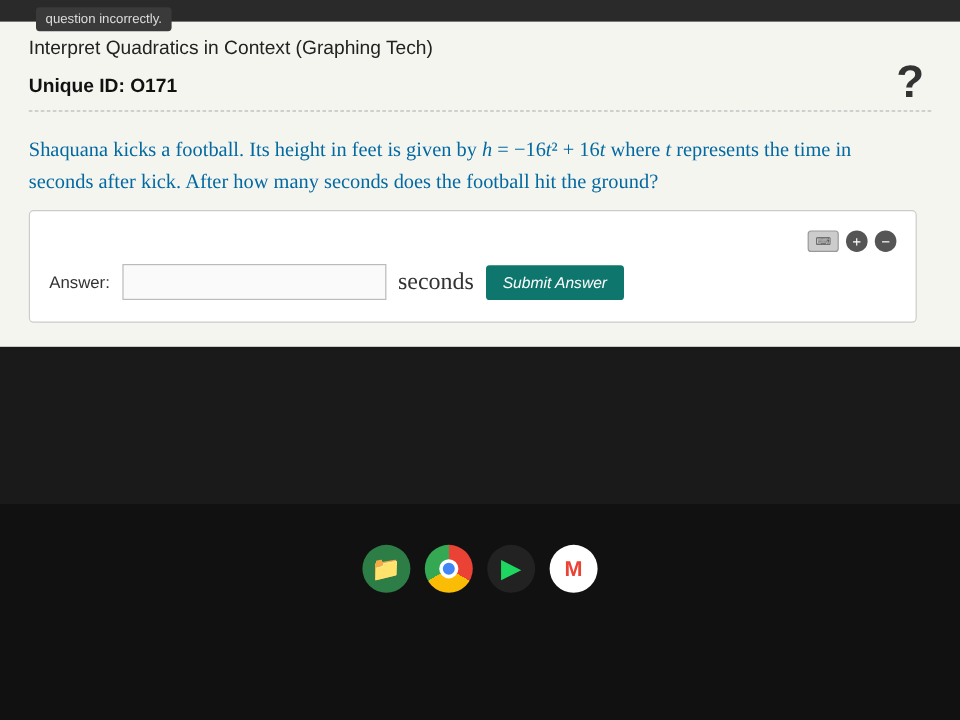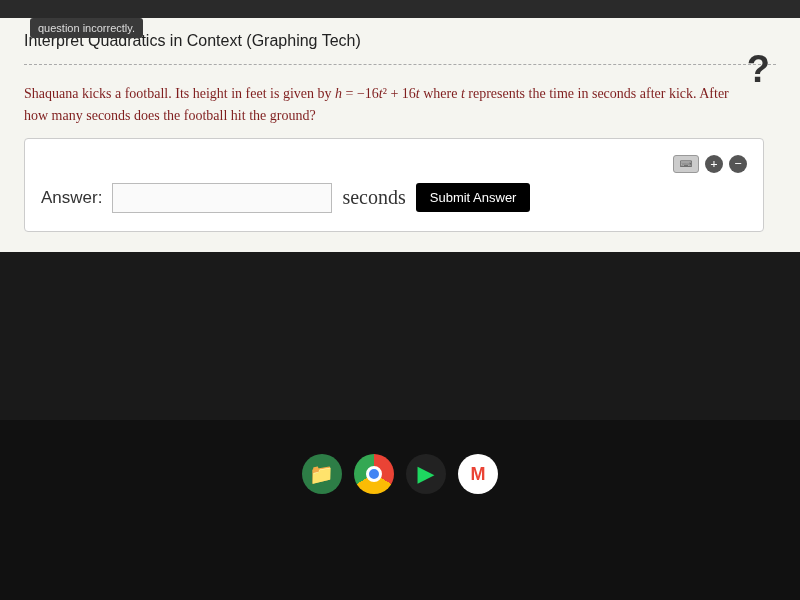--- a/index.html
+++ b/index.html
@@ -19,21 +19,21 @@
       top: 0;
       left: 0;
       width: 800px;
       height: 18px;
       background: #2a2a2a;
     }
 
     
     .tooltip {
       position: absolute;
-      top: 18px;
+      top: 6px;
       left: 30px;
       background: #3a3a3a;
       color: #ddd;
       font-size: 11px;
       font-family: Arial, sans-serif;
       padding: 4px 8px;
       border-radius: 3px;
       z-index: 10;
       white-space: nowrap;
     }
@@ -69,23 +69,23 @@
       margin-bottom: 10px;
     }
 
     .divider {
       border: none;
       border-top: 1px dashed #aaa;
       margin: 10px 0 18px 0;
     }
 
     .question-text {
-      font-size: 14px;
+      font-size: 17px;
       font-family: Georgia, serif;
-      color: #7f1d1d;
+      color: #0369a1;
       line-height: 1.6;
       max-width: 720px;
     }
 
     .answer-box {
       background: #fff;
       border: 1px solid #ccc;
       border-radius: 4px;
       padding: 16px 16px 18px 16px;
       position: relative;
@@ -129,21 +129,21 @@
       line-height: 1;
     }
 
     .answer-row {
       display: flex;
       align-items: center;
       gap: 10px;
     }
 
     .answer-label {
-      font-size: 17px;
+      font-size: 14px;
       font-family: Arial, sans-serif;
       color: #333;
     }
 
     .answer-input {
       width: 220px;
       height: 30px;
       border: 1px solid #bbb;
       background: #fafafa;
       font-size: 14px;
@@ -151,28 +151,29 @@
       outline: none;
     }
 
     .seconds-label {
       font-size: 20px;
       font-family: Georgia, serif;
       color: #333;
     }
 
     .submit-btn {
-      background: #000000;
+      background: #0f766e;
       color: #fff;
       border: none;
       padding: 7px 14px;
       font-size: 13px;
       font-family: Arial, sans-serif;
       border-radius: 3px;
       cursor: pointer;
+      font-style: italic;
     }
 
     .question-mark {
       position: absolute;
       top: 30px;
       right: 30px;
       font-size: 38px;
       font-weight: bold;
       color: #333;
       font-family: Arial, sans-serif;
@@ -240,20 +241,21 @@
   <span>question incorrectly.</span>
 </div>
 
 <div class="content-area">
 
   <div class="question-mark">
     <span>?</span>
   </div>
 
   <div class="header-title">Interpret Quadratics in Context (Graphing Tech)</div>
+  <div class="unique-id">Unique ID: O171</div>
 
   <hr class="divider">
 
   <div class="question-text">
     <span>Shaquana kicks a football. Its height in feet is given by </span><span><em>h</em> = −16<em>t</em>² + 16<em>t</em></span><span> where </span><span><em>t</em></span><span> represents the time in seconds after kick. After how many seconds does the football hit the ground?</span>
   </div>
 
   <div class="answer-box">
 
     <div class="keyboard-icon-row">

